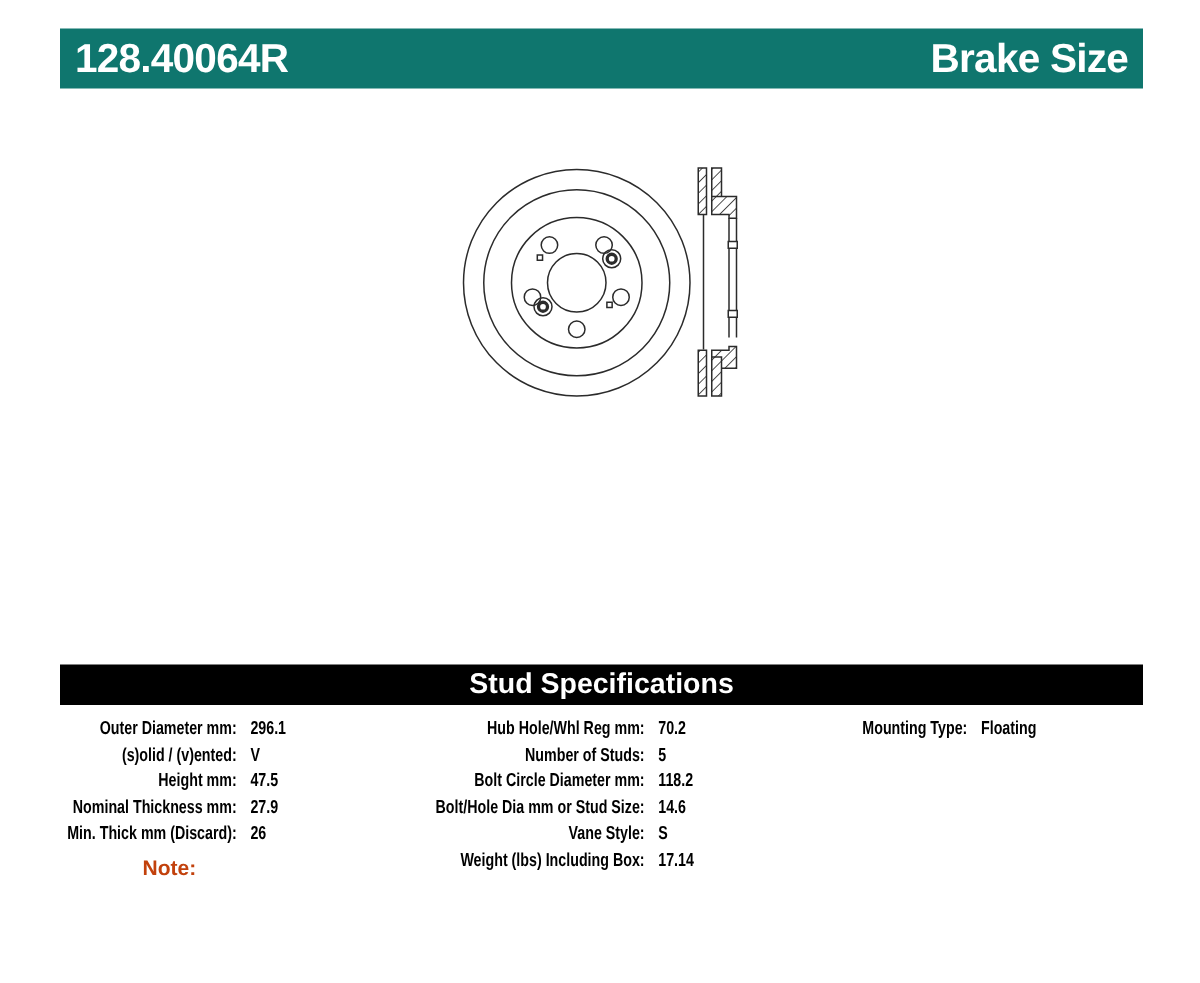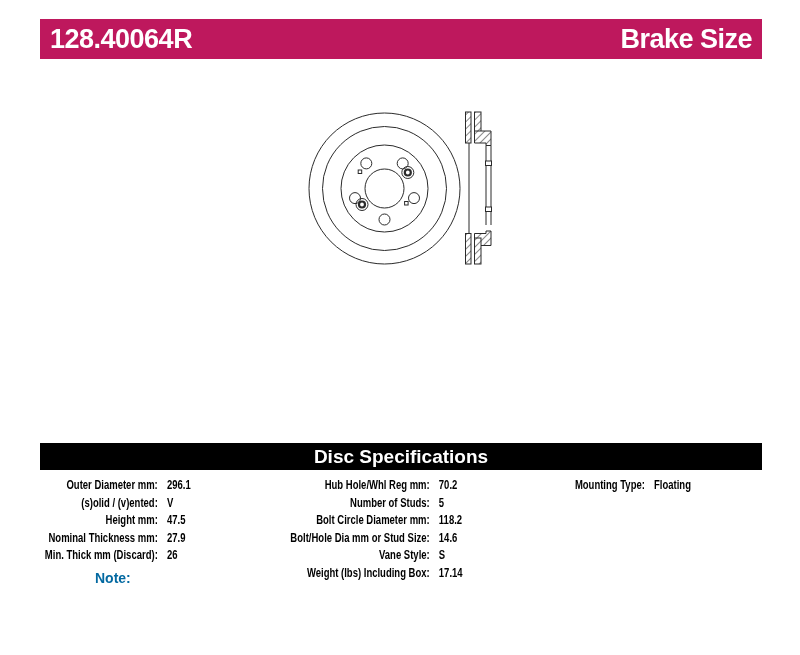--- a/index.html
+++ b/index.html
@@ -9,21 +9,21 @@
     width: 800px;
     height: 655px;
     background: #ffffff;
     font-family: "Liberation Sans", sans-serif;
     overflow: hidden;
   }
   .header-bar {
     position: absolute;
     left: 40px; top: 19px;
     width: 722px; height: 40px;
-    background: #be185d;
+    background: #0f766e;
     color: #ffffff;
     display: flex;
     align-items: center;
     justify-content: space-between;
     padding: 13px 10px;
     font-size: 27px;
     font-weight: 700;
     letter-spacing: -0.5px;
   }
   .drawing-svg {
@@ -65,21 +65,21 @@
   }
   .spec-col-left   .spec-label { width: 155px; }
   .spec-col-middle .spec-label { width: 197px; }
   .spec-col-right  .spec-label { width: 138px; }
   .spec-value { margin-left: 12px; }
   .note-label {
     position: absolute;
     left: 95px; top: 570px;
     font-size: 14px;
     font-weight: 700;
-    color: #0369a1;
+    color: #c2410c;
   }
 </style>
 </head>
 <body>
 
 <div class="page">
 
   <div class="header-bar">
     <span>128.40064R</span>
     <span>Brake Size</span>
@@ -133,21 +133,21 @@
       <rect x="485.5" y="207" width="6" height="4.5" fill="#ffffff"></rect>
 
       <path d="M474.5,245.5 L491,245.5 L491,231 L486,231 L486,233.5 L474.5,233.5 Z" fill="url(#hatch)"></path>
 
       <rect x="465.5" y="233.5" width="5.5" height="30.5" fill="url(#hatch)"></rect>
       <rect x="474.5" y="238" width="6.5" height="26" fill="url(#hatch)"></rect>
     </g>
   </svg>
 
   <div class="section-bar">
-    <span>Disc Specifications</span>
+    <span>Stud Specifications</span>
   </div>
 
   <div class="spec-col spec-col-left">
     <div class="spec-row">
       <span class="spec-label">Outer Diameter mm:</span>
       <span class="spec-value">296.1</span>
     </div>
     <div class="spec-row">
       <span class="spec-label">(s)olid / (v)ented:</span>
       <span class="spec-value">V</span>

